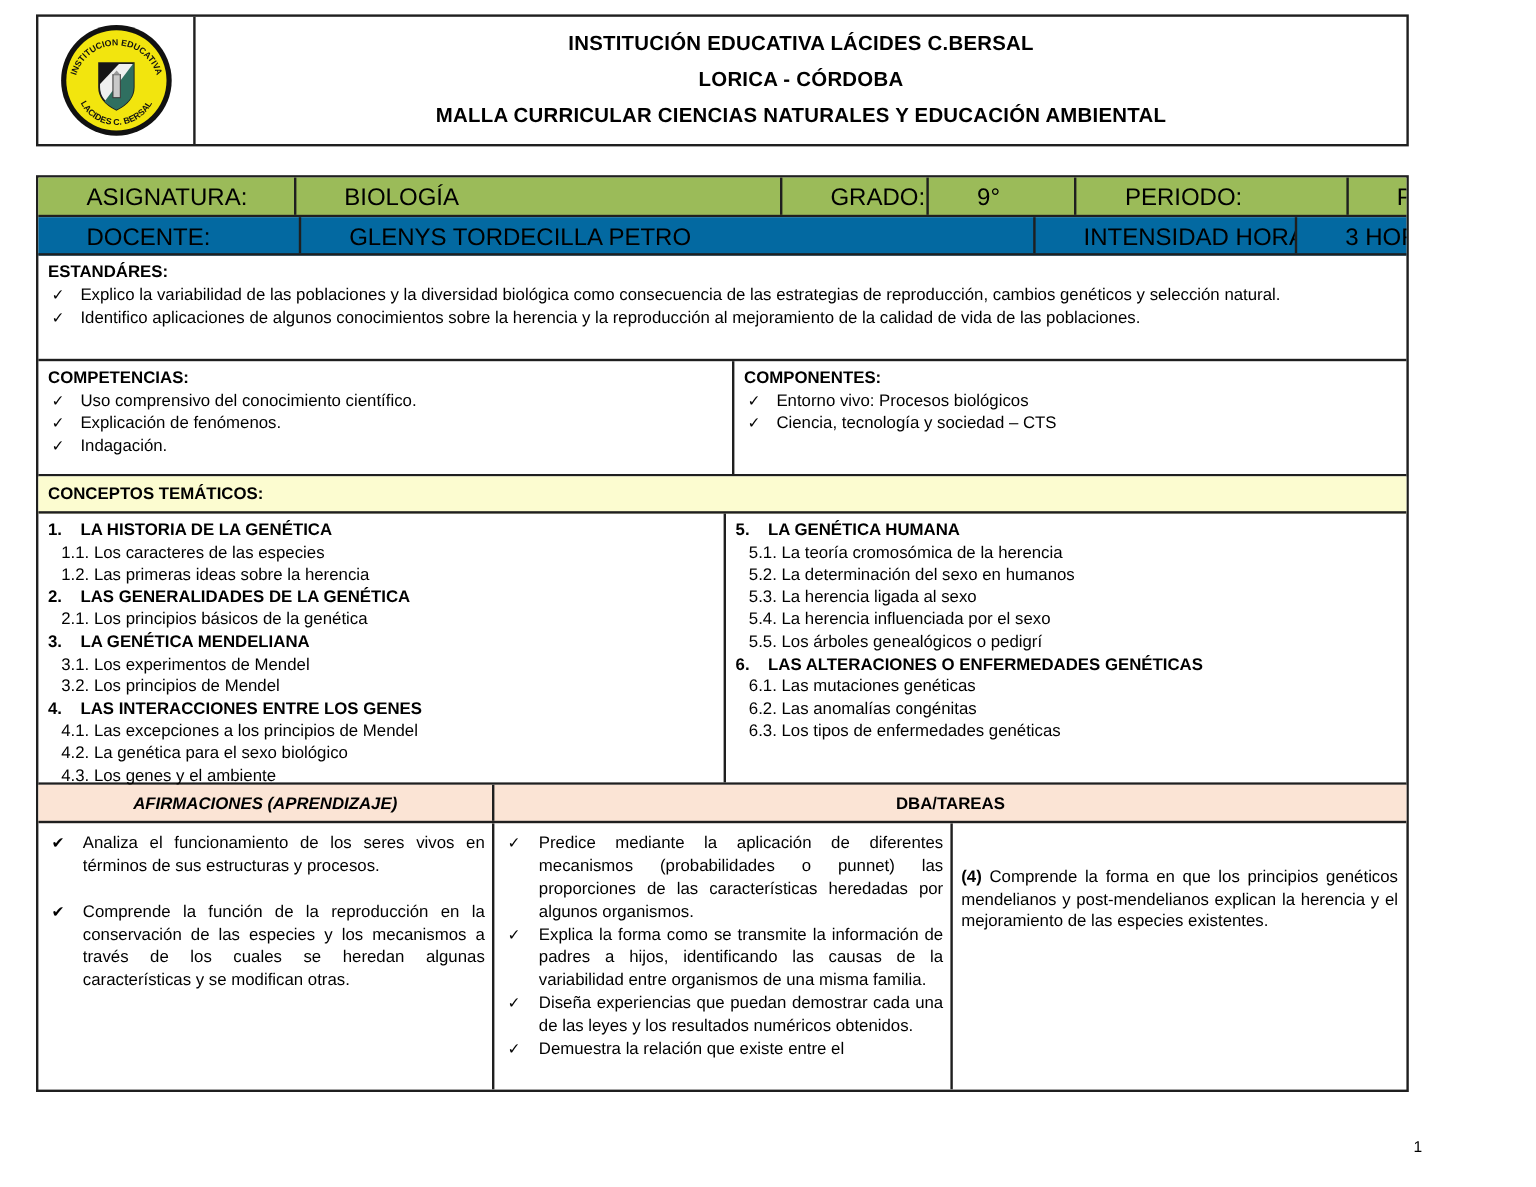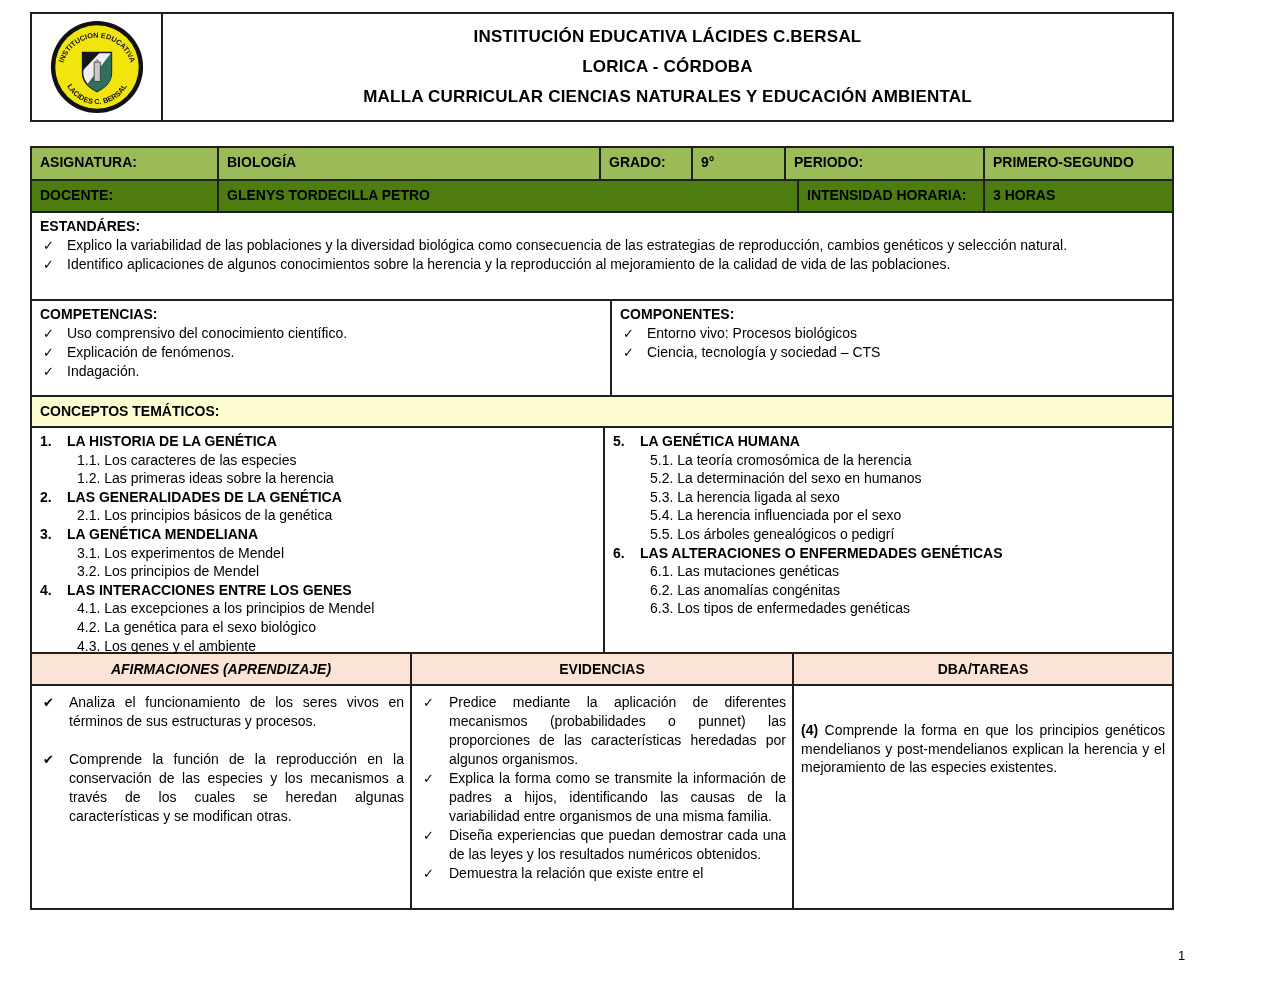--- a/index.html
+++ b/index.html
@@ -17,22 +17,22 @@
                 padding:8px 6px; text-align:center; }
   .title-line { font-weight:bold; font-size:17px; letter-spacing:0.2px; }
 
   
   .main-table { margin-top:24px; border:2px solid #1f1f1f; background:#fff; }
   .row { display:flex; border-bottom:2px solid #1f1f1f; }
   .row > .cell { border-right:2px solid #1f1f1f; padding:6px 8px; overflow:hidden; }
   .row > .cell:last-child { border-right:none; }
 
   .info-row1 { height:33px; background:#9BBB59; }
-  .info-row2 { height:32px; background:#4d7c0f; }
-  .info-row1 .cell, .info-row2 .cell { font-weight:bold; font-size:14px; white-space:nowrap; }
+  .info-row2 { height:32px; background:#0369a1; }
+  .info-row1 .cell, .info-row2 .cell { font-weight:normal; font-size:20px; white-space:nowrap;margin-left:32px; }
   .w-label { width:187px; }
   .r1-val { width:382px; } .r1-grado { width:92px; } .r1-gradoval { width:93px; }
   .r1-periodo { width:199px; } .r1-periodoval { flex:1; }
   .r2-val { width:580px; } .r2-int { width:186px; } .r2-intval { flex:1; }
 
   .sec-title { font-weight:bold; font-size:14px; margin-bottom:2px; }
   .estandares { height:88px; border-bottom:2px solid #1f1f1f; padding:5px 10px 0 8px; }
   .check-item { display:flex; font-size:14px; line-height:19px; }
   .check { flex:0 0 27px; padding-left:3px; font-size:13px; }
   .check-item .txt { flex:1; }
@@ -46,21 +46,21 @@
                 padding:6px 8px; font-weight:bold; font-size:14px; white-space:nowrap; overflow:hidden; }
   .conceptos-row { height:31px; background:#FCFCD0; border-bottom:2px solid #1f1f1f;
                    padding:6px 8px; font-weight:bold; font-size:14px; }
 
   .concepts-body { display:flex; height:226px; border-bottom:2px solid #1f1f1f; }
   .concepts-col { padding:4px 6px 0 8px; font-size:14px; line-height:18.6px; }
   .concepts-left { width:573px; border-right:2px solid #1f1f1f; }
   .concepts-right { flex:1; }
   .c-main { display:flex; font-weight:bold; }
   .c-num { flex:0 0 27px; }
-  .c-sub { margin-left:37px; }
+  .c-sub { margin-left:11px; }
 
   .matrix-header { display:flex; height:32px; background:#FBE4D5; border-bottom:2px solid #1f1f1f;
                    font-weight:bold; font-size:14px; text-align:center; }
   .matrix-header > .hcell { border-right:2px solid #1f1f1f; padding:7px 4px; overflow:hidden; }
   .matrix-header > .hcell:last-child { border-right:none; }
   .mh1 { width:380px;font-style:italic; } .mh2 { width:382px; } .mh3 { flex:1; }
 
   .matrix-body { display:flex; height:222px; overflow:hidden; }
   .matrix-col { padding:7px 6px 0 8px; font-size:14px; line-height:18.6px; overflow:hidden; }
   .mc1 { width:380px; border-right:2px solid #1f1f1f; }
@@ -211,21 +211,20 @@
             <span>LAS ALTERACIONES O ENFERMEDADES GENÉTICAS</span>
           </div>
         <div class="c-sub">6.1. Las mutaciones genéticas</div>
         <div class="c-sub">6.2. Las anomalías congénitas</div>
         <div class="c-sub">6.3. Los tipos de enfermedades genéticas</div>
       </div>
     </div>
 
     <div class="matrix-header">
       <div class="hcell mh1">AFIRMACIONES (APRENDIZAJE)</div>
-      <div class="hcell mh2">EVIDENCIAS</div>
       <div class="hcell mh3">DBA/TAREAS</div>
     </div>
 
     <div class="matrix-body">
       <div class="matrix-col mc1">
         <div class="check-item">
           <span class="check">✔</span>
           <span class="txt">Analiza el funcionamiento de los seres vivos en términos de sus estructuras y procesos.</span>
         </div>
         <div class="check-item gap-top">

